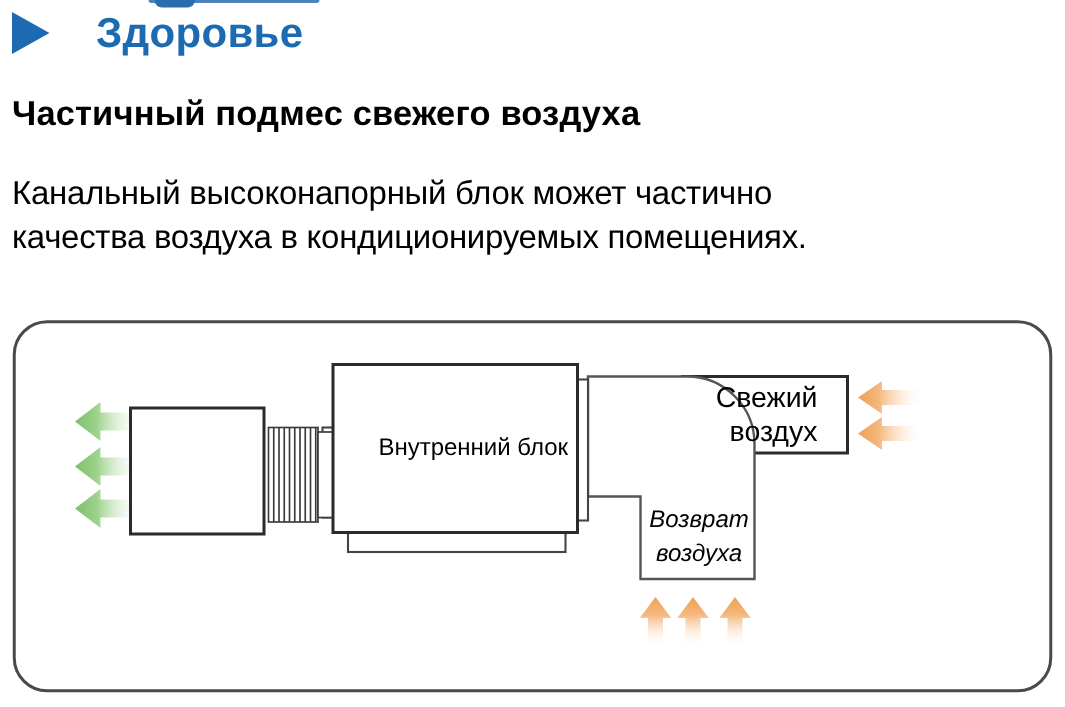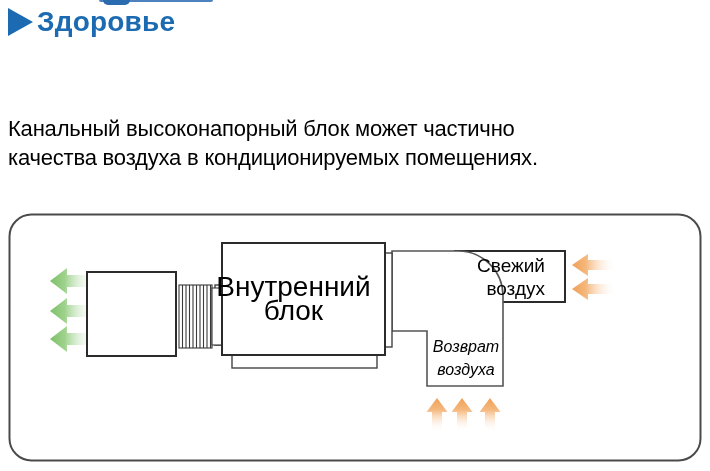--- a/index.html
+++ b/index.html
@@ -18,21 +18,21 @@
     position: absolute; left: 99px; top: 0; width: 114px; height: 2px;
     background: #4d82be; border-radius: 0 0 2px 2px;
   }
   .artifact-blob {
     position: absolute; left: 103px; top: 0; width: 27px; height: 5px;
     background: #2b6cb0; border-radius: 0 0 6px 6px;
   }
   
   .section-header {
     position: absolute; left: 8px; top: 6px;
-    display: flex; align-items: center; gap: 4px;
+    display: flex; align-items: center; gap: 31px;
   }
   .tri {
     width: 0; height: 0; display: inline-block;
     border-top: 14px solid transparent;
     border-bottom: 14px solid transparent;
     border-left: 25px solid #1C6BB2;
   }
   .section-header .hdr-text {
     font-size: 28px; font-weight: bold; color: #1C6BB2;
     letter-spacing: 0.2px;
@@ -54,40 +54,41 @@
   .diagram {
     position: absolute; left: 8px; top: 213px;
     width: 694px; height: 249px;
   }
   .diagram svg { position: absolute; left: 0; top: 0; }
   .dlabel {
     position: absolute; display: flex; align-items: center; justify-content: center;
     text-align: center; color: #000;
   }
   .lbl-supply  { left: 79px;  top: 59px;  width: 89px;  height: 84px; font-size: 19px; line-height: 22px; }
-  .lbl-indoor  { left: 204px; top: 30px;  width: 163px; height: 112px; font-size: 28px; line-height: 24px; }
+  .lbl-indoor  { left: 226px; top: 30px;  width: 163px; height: 112px; font-size: 16px; line-height: 24px; }
   .lbl-fresh   { left: 447px; top: 38px;  width: 110px; height: 51px; font-size: 19px; line-height: 23px;
                  justify-content: flex-end; text-align: right; padding-right: 20px; }
   .lbl-return  { left: 412px; top: 116px; width: 92px;  height: 58px; font-size: 16px; line-height: 23px; font-style: italic; }
 </style>
 </head>
 <body>
 
 <div class="page">
 
   <div>
     <div class="artifact-bar"></div>
     <div class="artifact-blob"></div>
   </div>
 
   <div class="section-header">
     <span class="tri"></span>
     <span class="hdr-text">Здоровье</span>
   </div>
 
+  <div class="doc-title">Частичный подмес свежего воздуха</div>
 
   <div class="intro">
     <span>Канальный высоконапорный блок может частично</span>
     <span>качества воздуха в кондиционируемых помещениях.</span>
   </div>
 
   <div class="diagram">
     <svg width="694" height="249" viewBox="0 0 694 249">
       <defs>
         <linearGradient id="greenGrad" gradientUnits="userSpaceOnUse" x1="42" y1="0" x2="88" y2="0">

